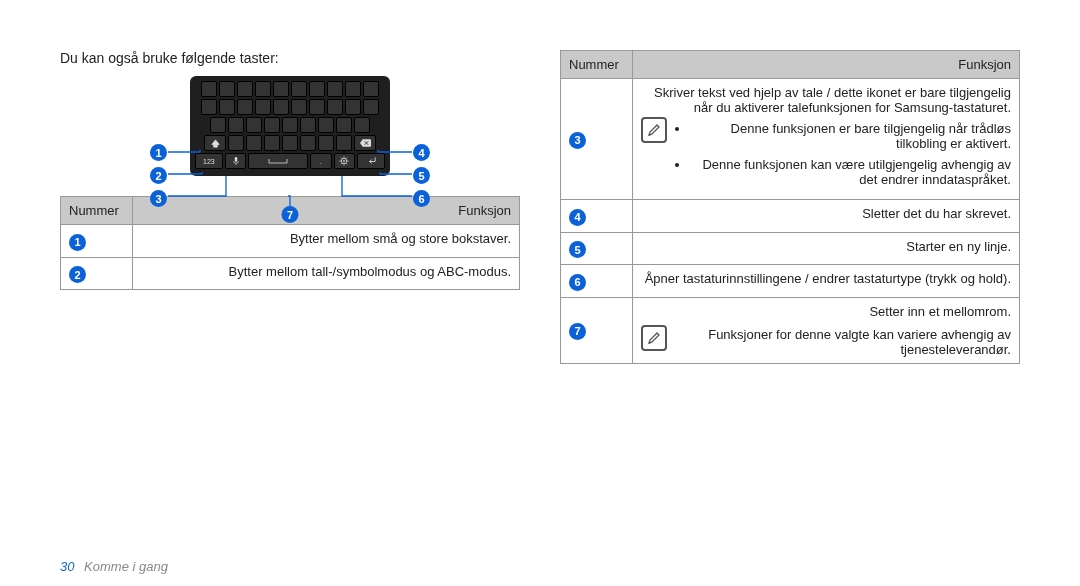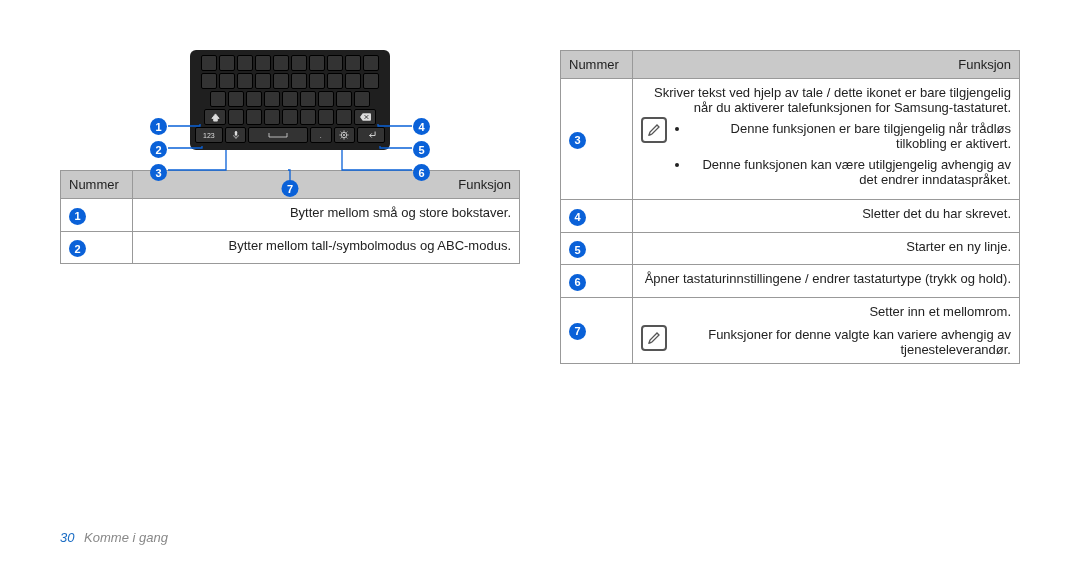--- a/index.html
+++ b/index.html
@@ -103,34 +103,35 @@
   }
   .note-icon .pen { width:14px; height:14px; }
   ul.inner { list-style: disc; margin:6px 0 0 18px; }
   ul.inner li { margin-bottom: 6px; }
 
   .inline-num { vertical-align: -3px; }
 
   .footer {
     position: absolute;
     left: 60px;
-    bottom: 41px;
+    bottom: 12px;
     font-style: italic;
     font-size: 13px;
     color: #888;
     text-align: center;
   }
   .footer .pnum { color:#1a6cc4; font-style: italic; margin-right:6px; }
 </style>
 </head>
 <body>
 
 <div class="columns">
 
   <div class="col">
+    <p class="intro">Du kan også bruke følgende taster:</p>
 
     <div class="kb-area">
       <div class="keyboard">
         <div class="kb-row">
           <div class="kb-key"></div>
             <div class="kb-key"></div>
             <div class="kb-key"></div>
             <div class="kb-key"></div>
             <div class="kb-key"></div>
             <div class="kb-key"></div>

